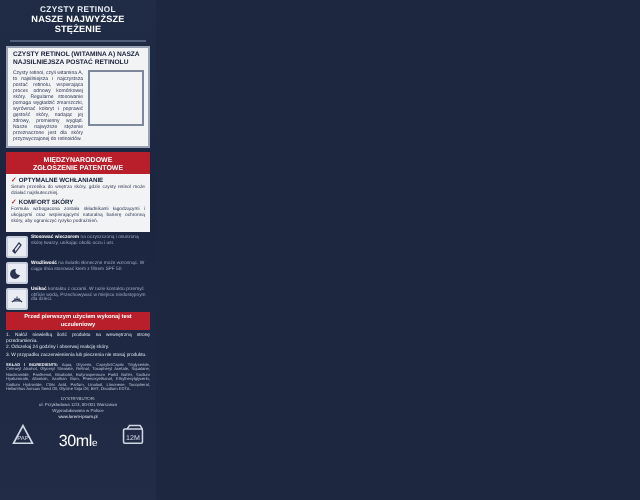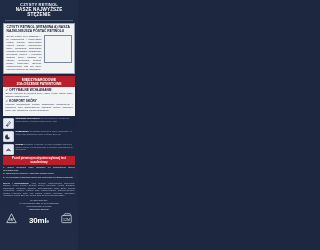--- a/index.html
+++ b/index.html
@@ -223,21 +223,21 @@
   <div class="footer">
 
     <div class="recyc">
       <svg width="13" height="13" viewBox="0 0 22 22">
         <path d="M11 3 L19 18 L3 18 Z" fill="none" stroke="#dfe5f0" stroke-width="1.4"></path>
         <text x="11" y="15.5" font-size="5" fill="#dfe5f0" text-anchor="middle" font-family="Liberation Sans, sans-serif">PAP</text>
       </svg>
     </div>
 
     <div class="vol">
-      <span style="font-size:8px;font-weight:bold;">30ml</span><span>e</span>
+      <span style="font-size:8px;font-weight:normal;">30ml</span><span>e</span>
     </div>
 
     <div class="pao">
       <svg width="13" height="13" viewBox="0 0 22 22">
         <rect x="3" y="6" width="16" height="12" rx="1" fill="none" stroke="#dfe5f0" stroke-width="1.3"></rect>
         <path d="M6 6 L8 3 L17 3 L19 6" fill="none" stroke="#dfe5f0" stroke-width="1.3"></path>
         <text x="11" y="15" font-size="6" fill="#dfe5f0" text-anchor="middle" font-family="Liberation Sans, sans-serif">12M</text>
       </svg>
     </div>
 

